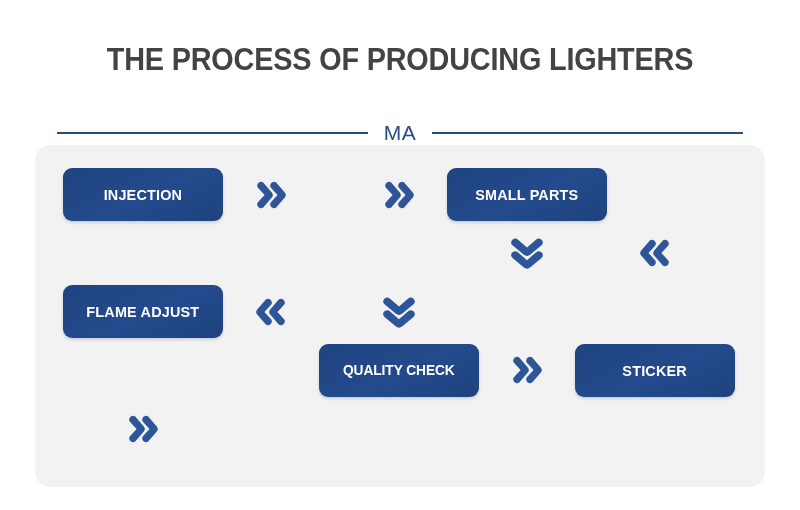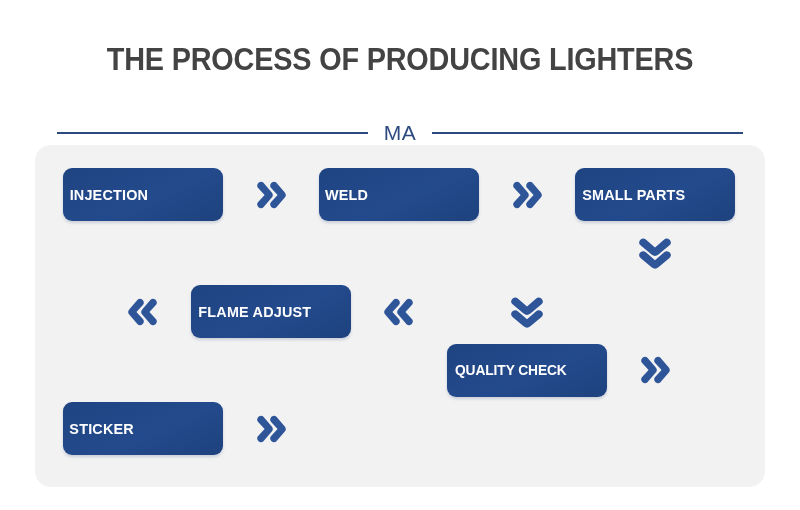--- a/index.html
+++ b/index.html
@@ -100,20 +100,21 @@
   }
 
   .step {
     width: 160px;
     height: 53px;
     border-radius: 9px;
     background: linear-gradient(155deg, #1f4482 0%, #234a8c 55%, #1e427e 100%);
     box-shadow: 0 2px 3px rgba(30,50,95,0.18);
     display: flex;
     align-items: center;
+    justify-content: center;
     padding: 16px 5px;
   }
 
   .step-label {
     color: #ffffff;
     font-size: 15px;
     font-weight: bold;
     letter-spacing: 0.2px;
     white-space: nowrap;
     text-align: center;
@@ -165,23 +166,20 @@
 
       <div class="conn">
         <span>
           <svg width="34" height="30" viewBox="0 0 34 30">
             <path class="chev-fill" d="M3.5 4.2 A3.8 3.8 0 0 1 9.2 2.4 L17.6 12.2 A4.2 4.2 0 0 1 17.6 17.8 L9.2 27.6 A3.8 3.8 0 0 1 3.5 25.8 A3.6 3.6 0 0 1 3.9 22.2 L10.6 15 L3.9 7.8 A3.6 3.6 0 0 1 3.5 4.2 Z"></path>
             <path class="chev-fill" d="M16.5 4.2 A3.8 3.8 0 0 1 22.2 2.4 L30.6 12.2 A4.2 4.2 0 0 1 30.6 17.8 L22.2 27.6 A3.8 3.8 0 0 1 16.5 25.8 A3.6 3.6 0 0 1 16.9 22.2 L23.6 15 L16.9 7.8 A3.6 3.6 0 0 1 16.5 4.2 Z"></path>
           </svg>
         </span>
       </div>
 
-      <div class="step">
-        <span class="step-label">WELD</span>
-      </div>
 
       <div class="conn">
         <span>
           <svg width="34" height="30" viewBox="0 0 34 30">
             <path class="chev-fill" d="M3.5 4.2 A3.8 3.8 0 0 1 9.2 2.4 L17.6 12.2 A4.2 4.2 0 0 1 17.6 17.8 L9.2 27.6 A3.8 3.8 0 0 1 3.5 25.8 A3.6 3.6 0 0 1 3.9 22.2 L10.6 15 L3.9 7.8 A3.6 3.6 0 0 1 3.5 4.2 Z"></path>
             <path class="chev-fill" d="M16.5 4.2 A3.8 3.8 0 0 1 22.2 2.4 L30.6 12.2 A4.2 4.2 0 0 1 30.6 17.8 L22.2 27.6 A3.8 3.8 0 0 1 16.5 25.8 A3.6 3.6 0 0 1 16.9 22.2 L23.6 15 L16.9 7.8 A3.6 3.6 0 0 1 16.5 4.2 Z"></path>
           </svg>
         </span>
       </div>
 

